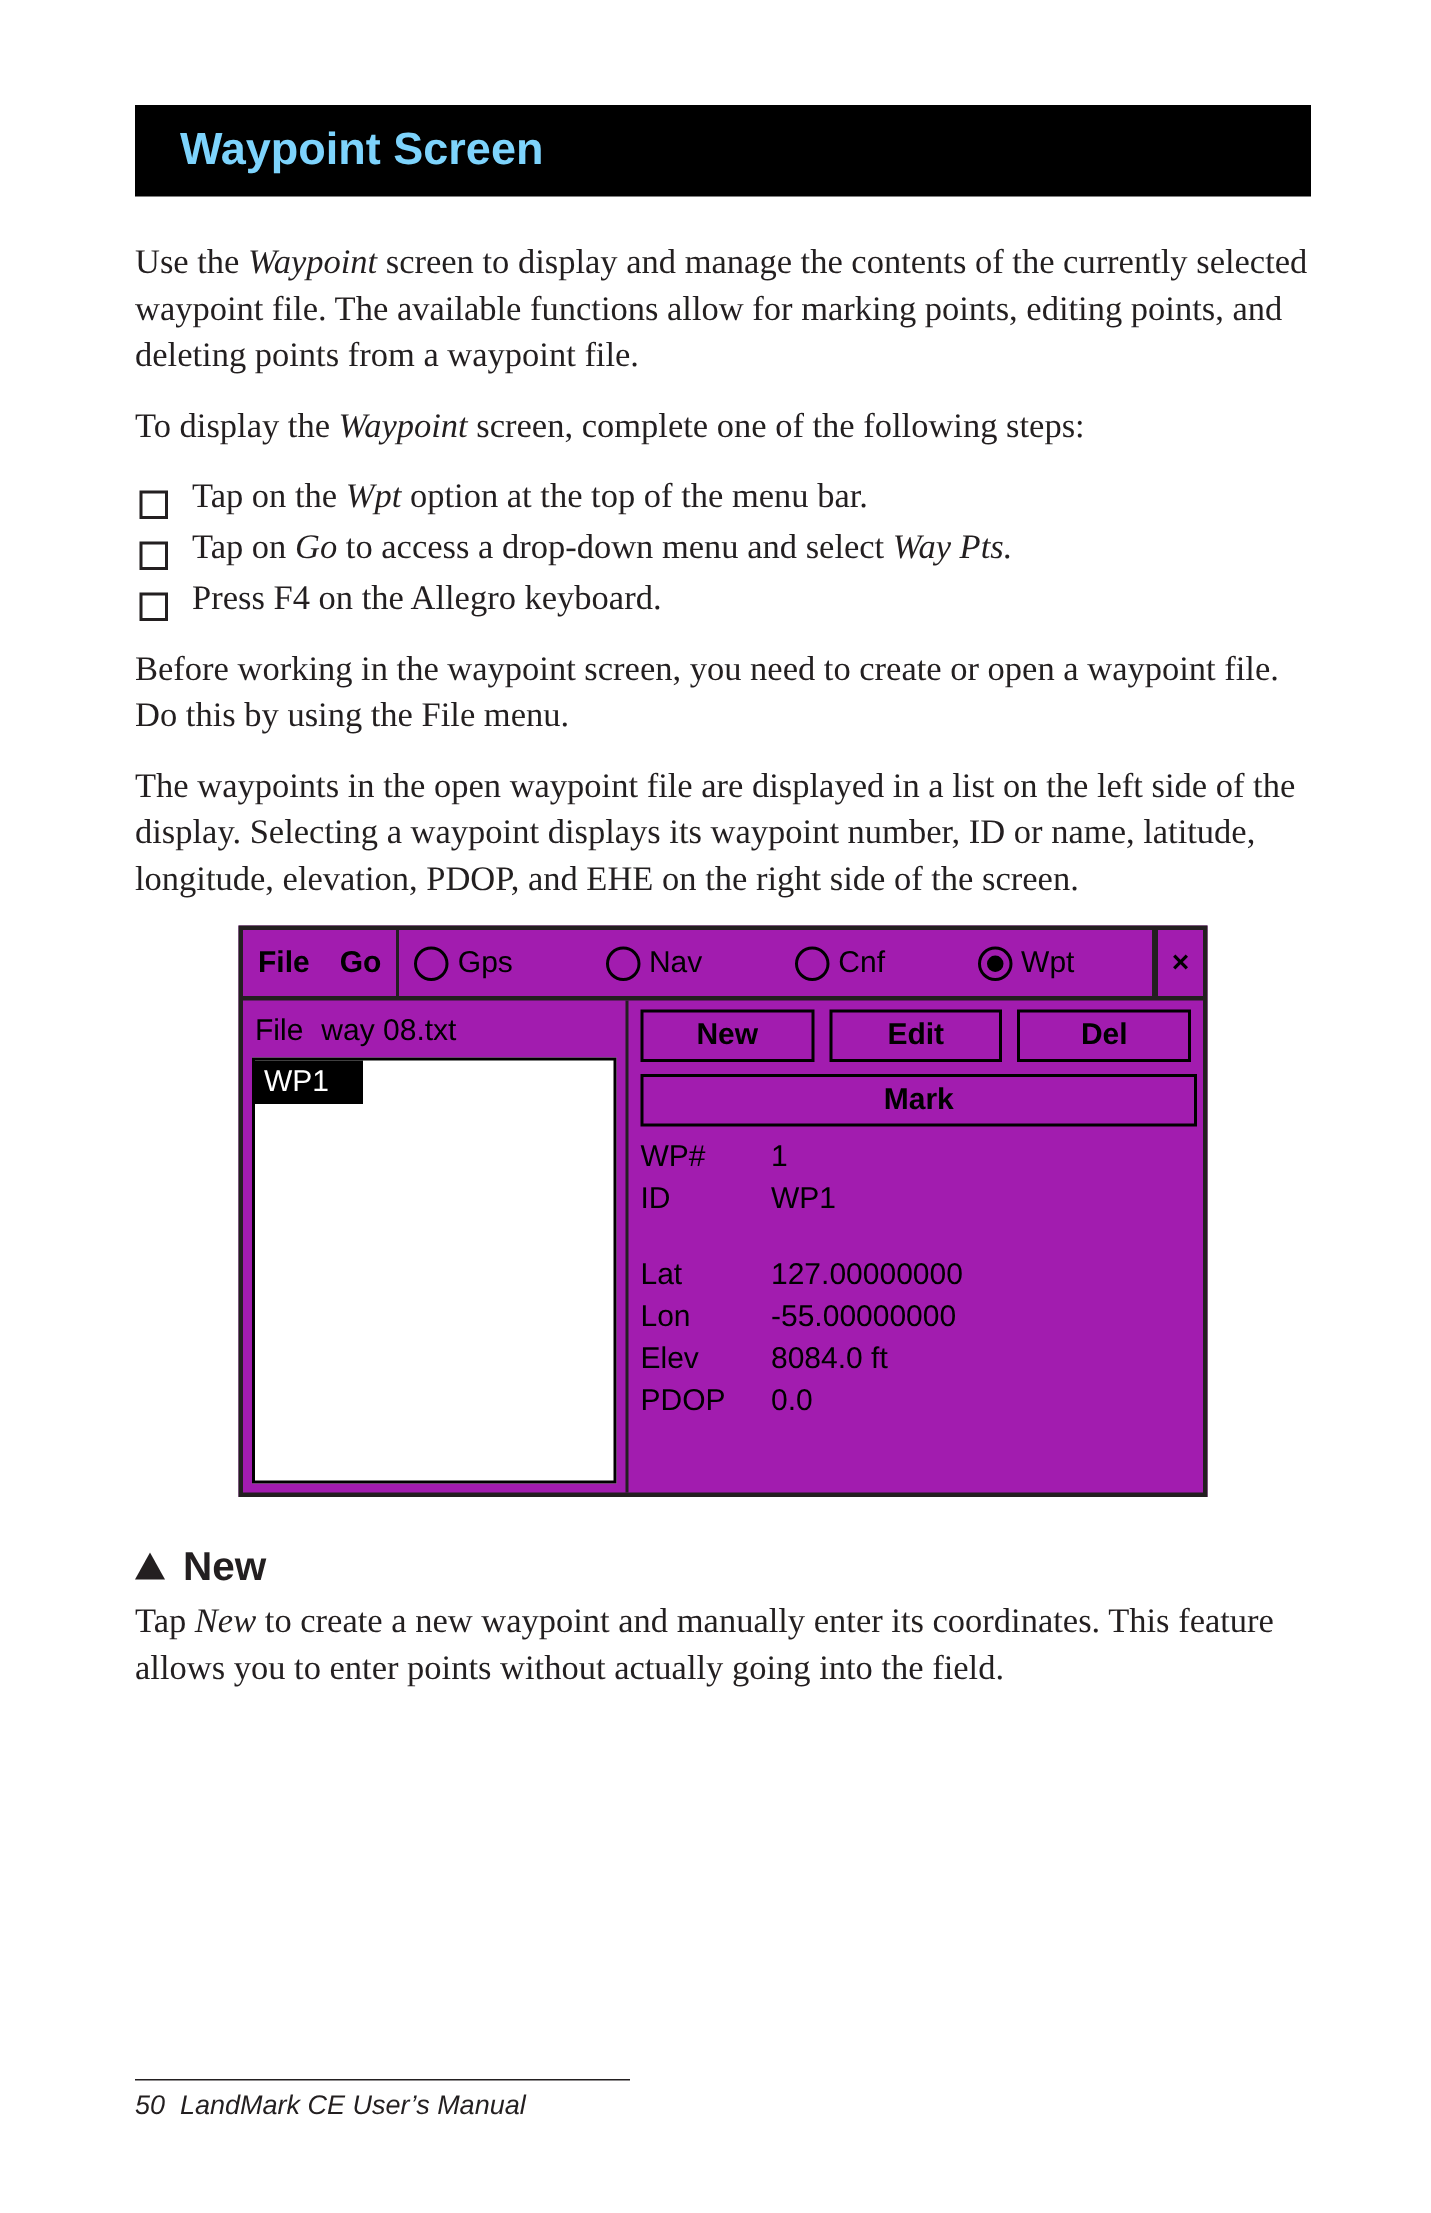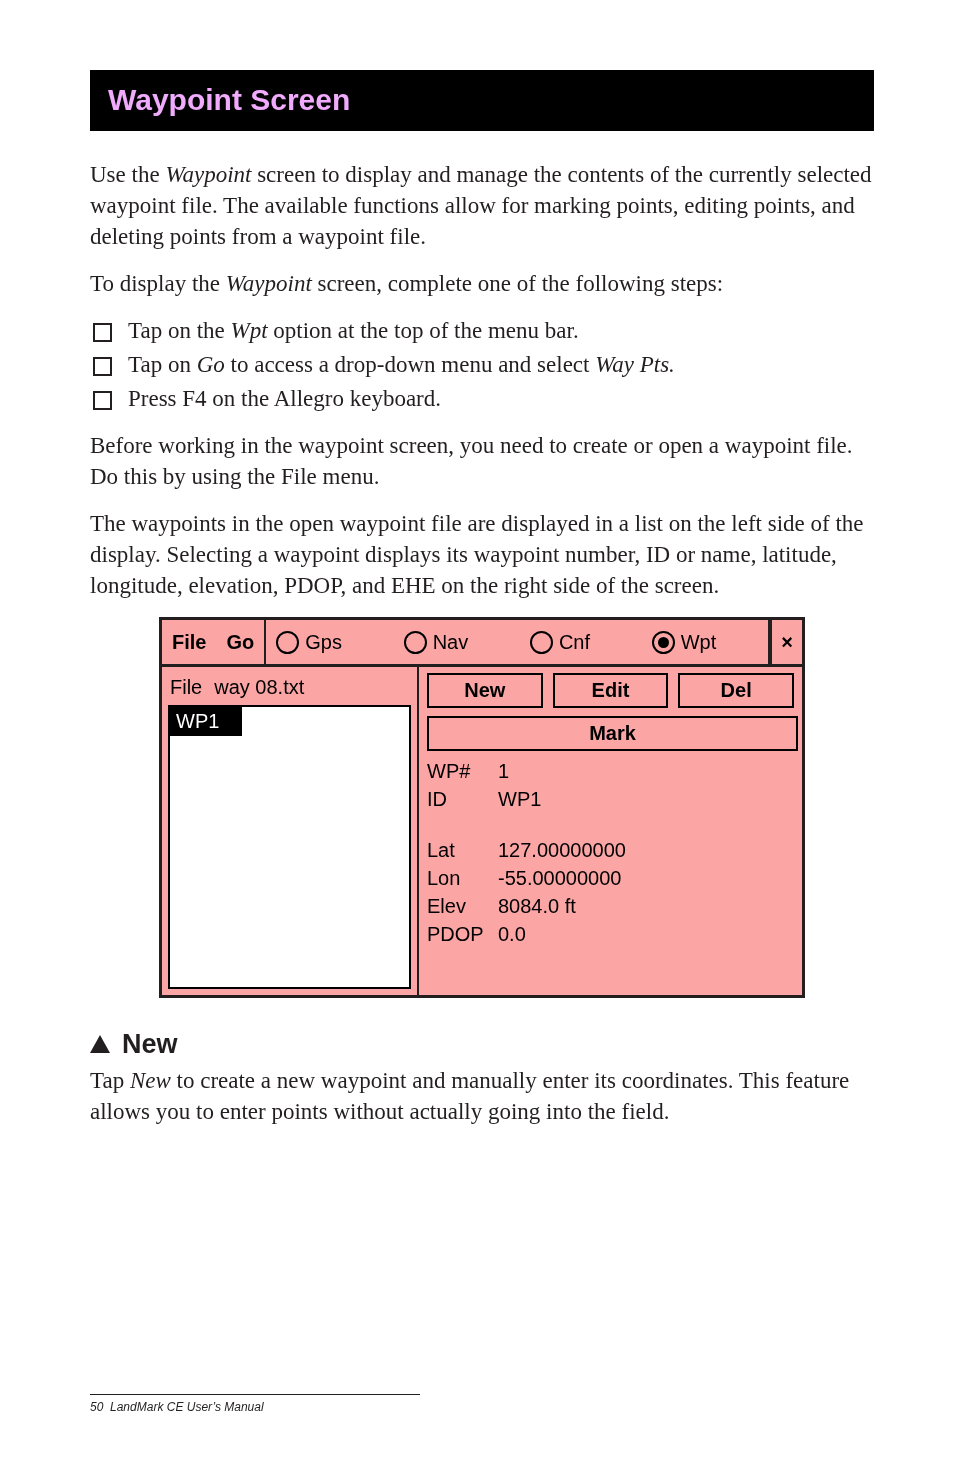--- a/index.html
+++ b/index.html
@@ -1,54 +1,54 @@
 <!DOCTYPE html>
 <html><head>
 <meta charset="utf-8">
 <style>
   html,body{margin:0;padding:0;background:#fff}
   .page{width:954px;height:1475px;position:relative;box-sizing:border-box;
         padding:70px 80px 60px 90px;font-family:"Book Antiqua","Palatino Linotype",Palatino,serif;
         color:#231f20;font-size:23px;line-height:1.35}
-  .title-bar{background:#000;color:#f0abfc;font-family:Arial,Helvetica,sans-serif;
-             font-weight:bold;font-size:30px;padding:10px 18px;margin-bottom:28px}
+  .title-bar{background:#000;color:#7dd3fc;font-family:Arial,Helvetica,sans-serif;
+             font-weight:bold;font-size:30px;padding:10px 30px;margin-bottom:28px}
   .italic{font-style:italic}
   p{margin:0 0 16px 0}
   .bullets{margin:0 0 16px 0}
-  .bullets .row{display:flex;align-items:center;margin-bottom:3px}
+  .bullets .row{display:flex;align-items:flex-end;margin-bottom:3px}
   .bullets .box{width:15px;height:15px;border:2px solid #231f20;margin:5px 16px 0 3px;flex:none}
   .bullets .txt{flex:1}
   .shot{width:640px;margin:14px auto 28px;border:3px solid #231f20;font-family:Tahoma,Verdana,sans-serif;
-        font-size:20px;color:#000;background:#fca5a5}
+        font-size:20px;color:#000;background:#a21caf}
   .menubar{display:flex;align-items:center;height:44px;border-bottom:3px solid #231f20}
   .menubar .mitem{padding:0 10px;display:flex;align-items:center;height:100%}
   .menubar .sep{width:2px;height:100%;background:#231f20}
   .radio{display:inline-flex;align-items:center;gap:6px}
   .radio .outer{width:19px;height:19px;border:2px solid #000;border-radius:50%;display:flex;align-items:center;justify-content:center}
   .radio .inner{width:11px;height:11px;background:#000;border-radius:50%}
   .closex{width:30px;display:flex;align-items:center;justify-content:center;font-weight:bold;border-left:2px solid #231f20;height:100%}
   .underline-first::first-letter{text-decoration:underline}
   .body-row{display:flex}
   .left-pane{width:255px;border-right:2px solid #231f20}
   .left-pane .file-row{display:flex;gap:12px;padding:7px 8px 4px}
   .list{border:2px solid #000;margin:0 6px 6px;background:#fff;height:280px;position:relative}
   .list .sel{background:#000;color:#fff;padding:1px 6px;display:inline-block;min-width:60px}
   .right-pane{flex:1;padding:6px 8px}
   .btnrow{display:flex;gap:10px;margin-bottom:8px}
   .btn{border:2px solid #000;padding:2px 0;font-weight:bold;text-align:center}
   .btn.small{flex:1}
   .btn.wide{width:100%}
-  .kv{display:flex;gap:16px;margin:1px 0}
+  .kv{display:flex;gap:32px;margin:1px 0}
   .kv .k{width:55px}
   .sec-hdr{display:flex;align-items:center;gap:12px;margin-bottom:2px}
   .tri{width:0;height:0;border-left:10px solid transparent;border-right:10px solid transparent;border-bottom:18px solid #231f20}
   .sec-title{font-family:Arial,Helvetica,sans-serif;font-weight:bold;font-size:27px}
   .footer{position:absolute;left:90px;bottom:60px;right:80px}
   .footer hr{border:none;border-top:1.5px solid #231f20;margin:0 0 4px 0;width:330px}
-  .footer .ftext{font-family:Arial,Helvetica,sans-serif;font-style:italic;font-size:12px}
+  .footer .ftext{font-family:Arial,Helvetica,sans-serif;font-style:italic;font-size:18px}
 </style>
 </head>
 <body>
 
 <div class="page">
   <div class="title-bar">Waypoint Screen</div>
 
   <p>
     <span>Use the </span><span class="italic">Waypoint</span><span> screen to display and manage the contents of the currently selected waypoint file. The available functions allow for marking points, editing points, and deleting points from a waypoint file.</span>
   </p>

